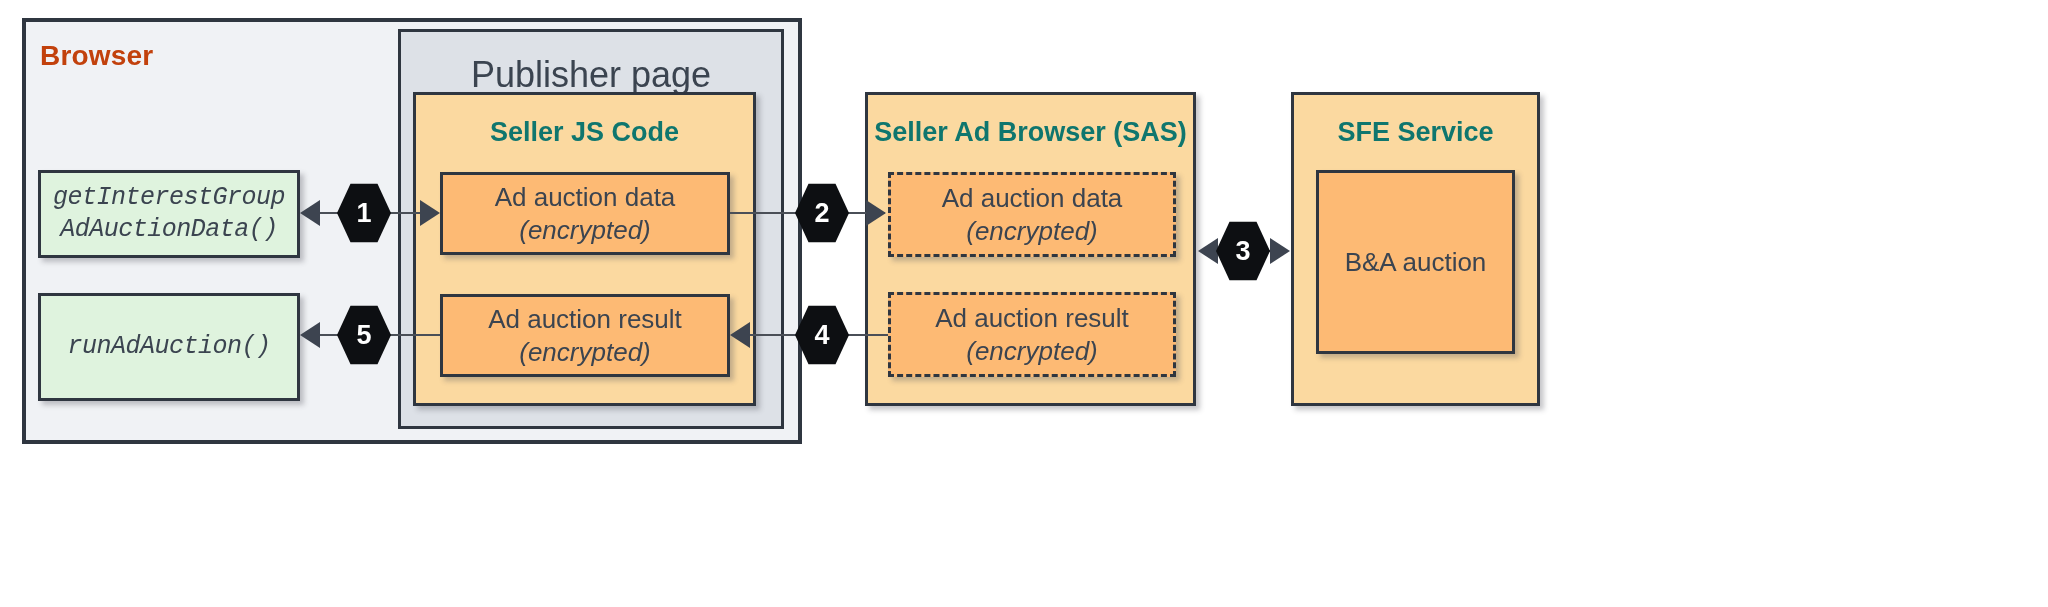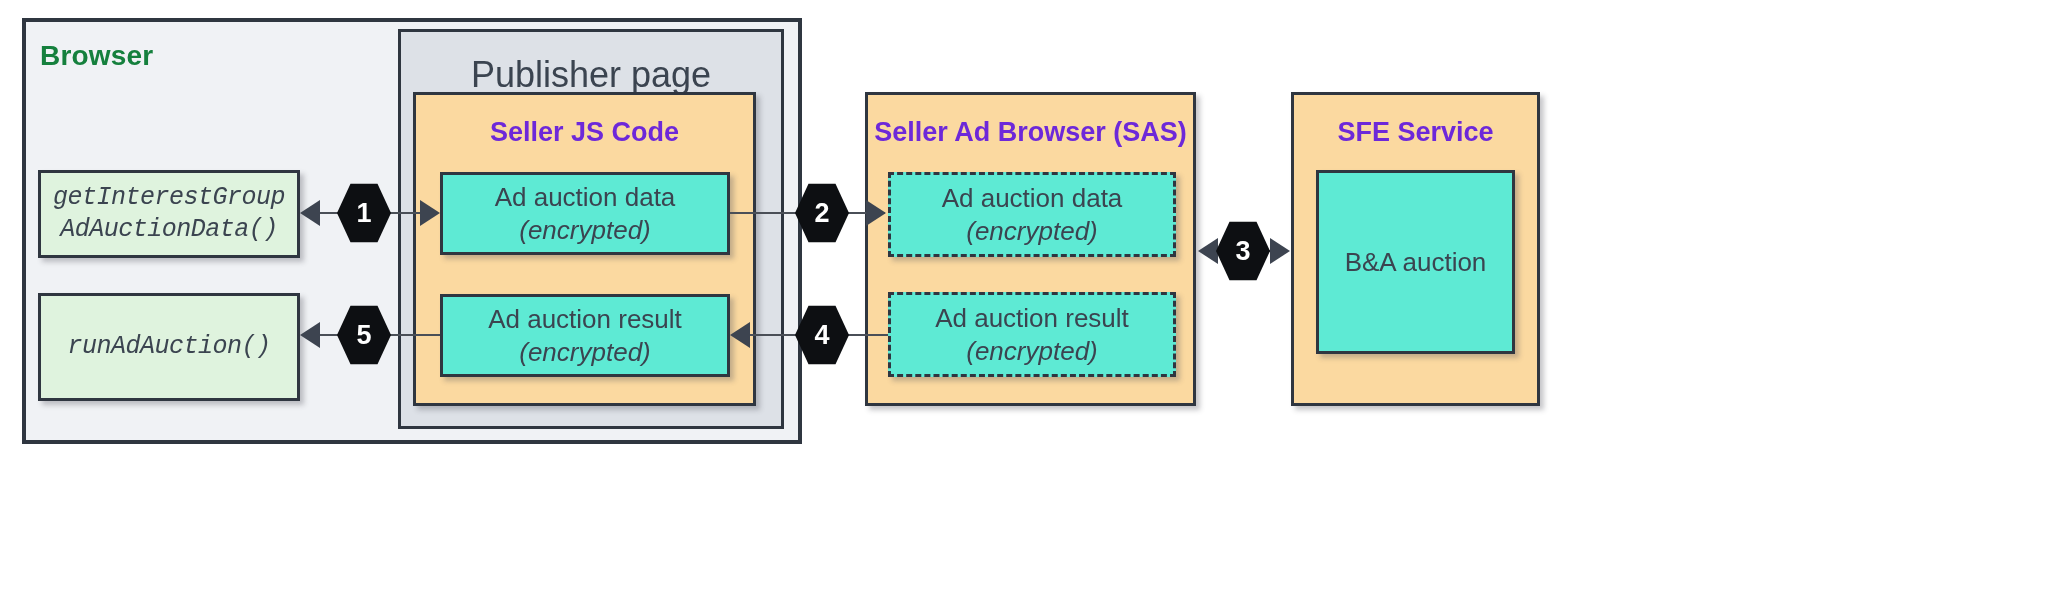--- a/index.html
+++ b/index.html
@@ -27,21 +27,21 @@
     box-shadow: 4px 4px 5px rgba(80, 80, 90, 0.32);
   }
   .browser-container {
     background: #f0f2f5;
     border: 4px solid #2f3640;
   }
   .browser-label {
     position: absolute;
     font-weight: bold;
     font-size: 28px;
-    color: #15803d;
+    color: #c2410c;
     letter-spacing: 0.2px;
   }
   .publisher-box {
     background: #dde1e7;
     border: 3px solid #2f3640;
   }
   .publisher-title {
     position: absolute;
     top: 22px;
     left: 0;
@@ -54,24 +54,24 @@
     background: #fbd9a0;
   }
   .orange-title {
     position: absolute;
     top: 22px;
     left: 0;
     right: 0;
     text-align: center;
     font-size: 27px;
     font-weight: bold;
-    color: #6d28d9;
+    color: #0f766e;
   }
   .cream-box {
-    background: #5eead4;
+    background: #fdba74;
     display: flex;
     align-items: center;
     justify-content: center;
     flex-direction: column;
     text-align: center;
     font-size: 26px;
     line-height: 1.25;
     color: #3b4450;
   }
   .cream-box.dashed {

